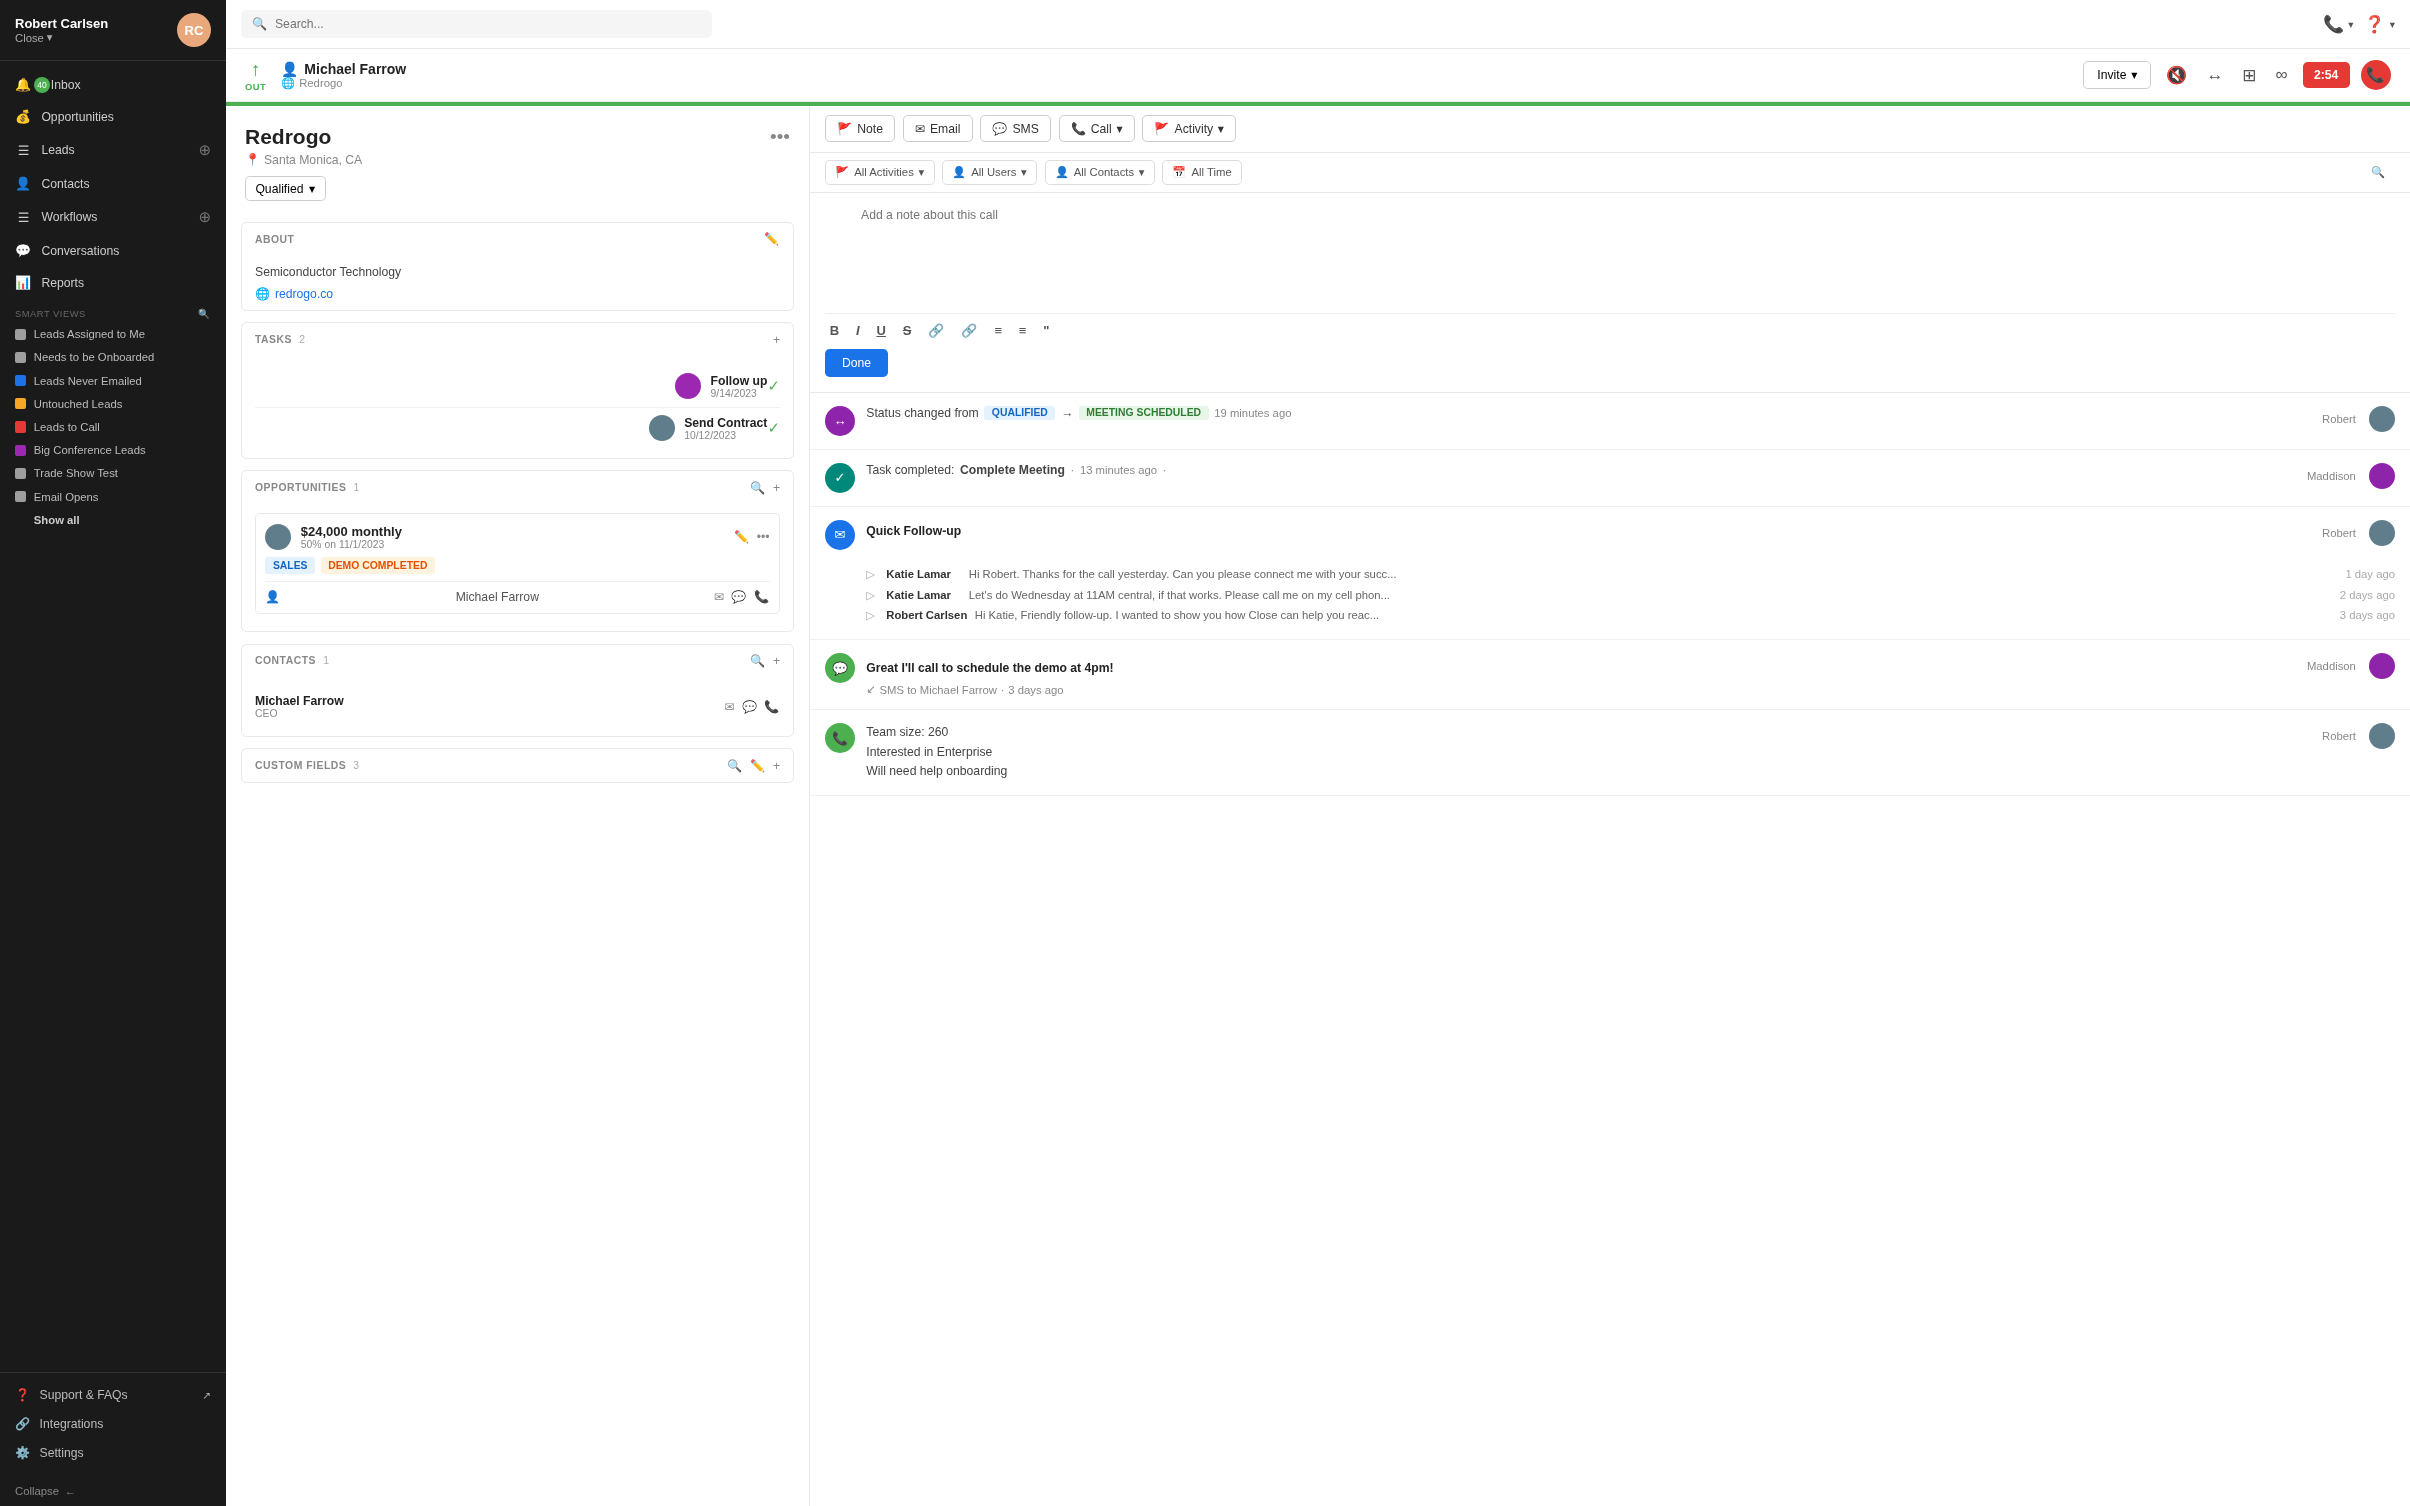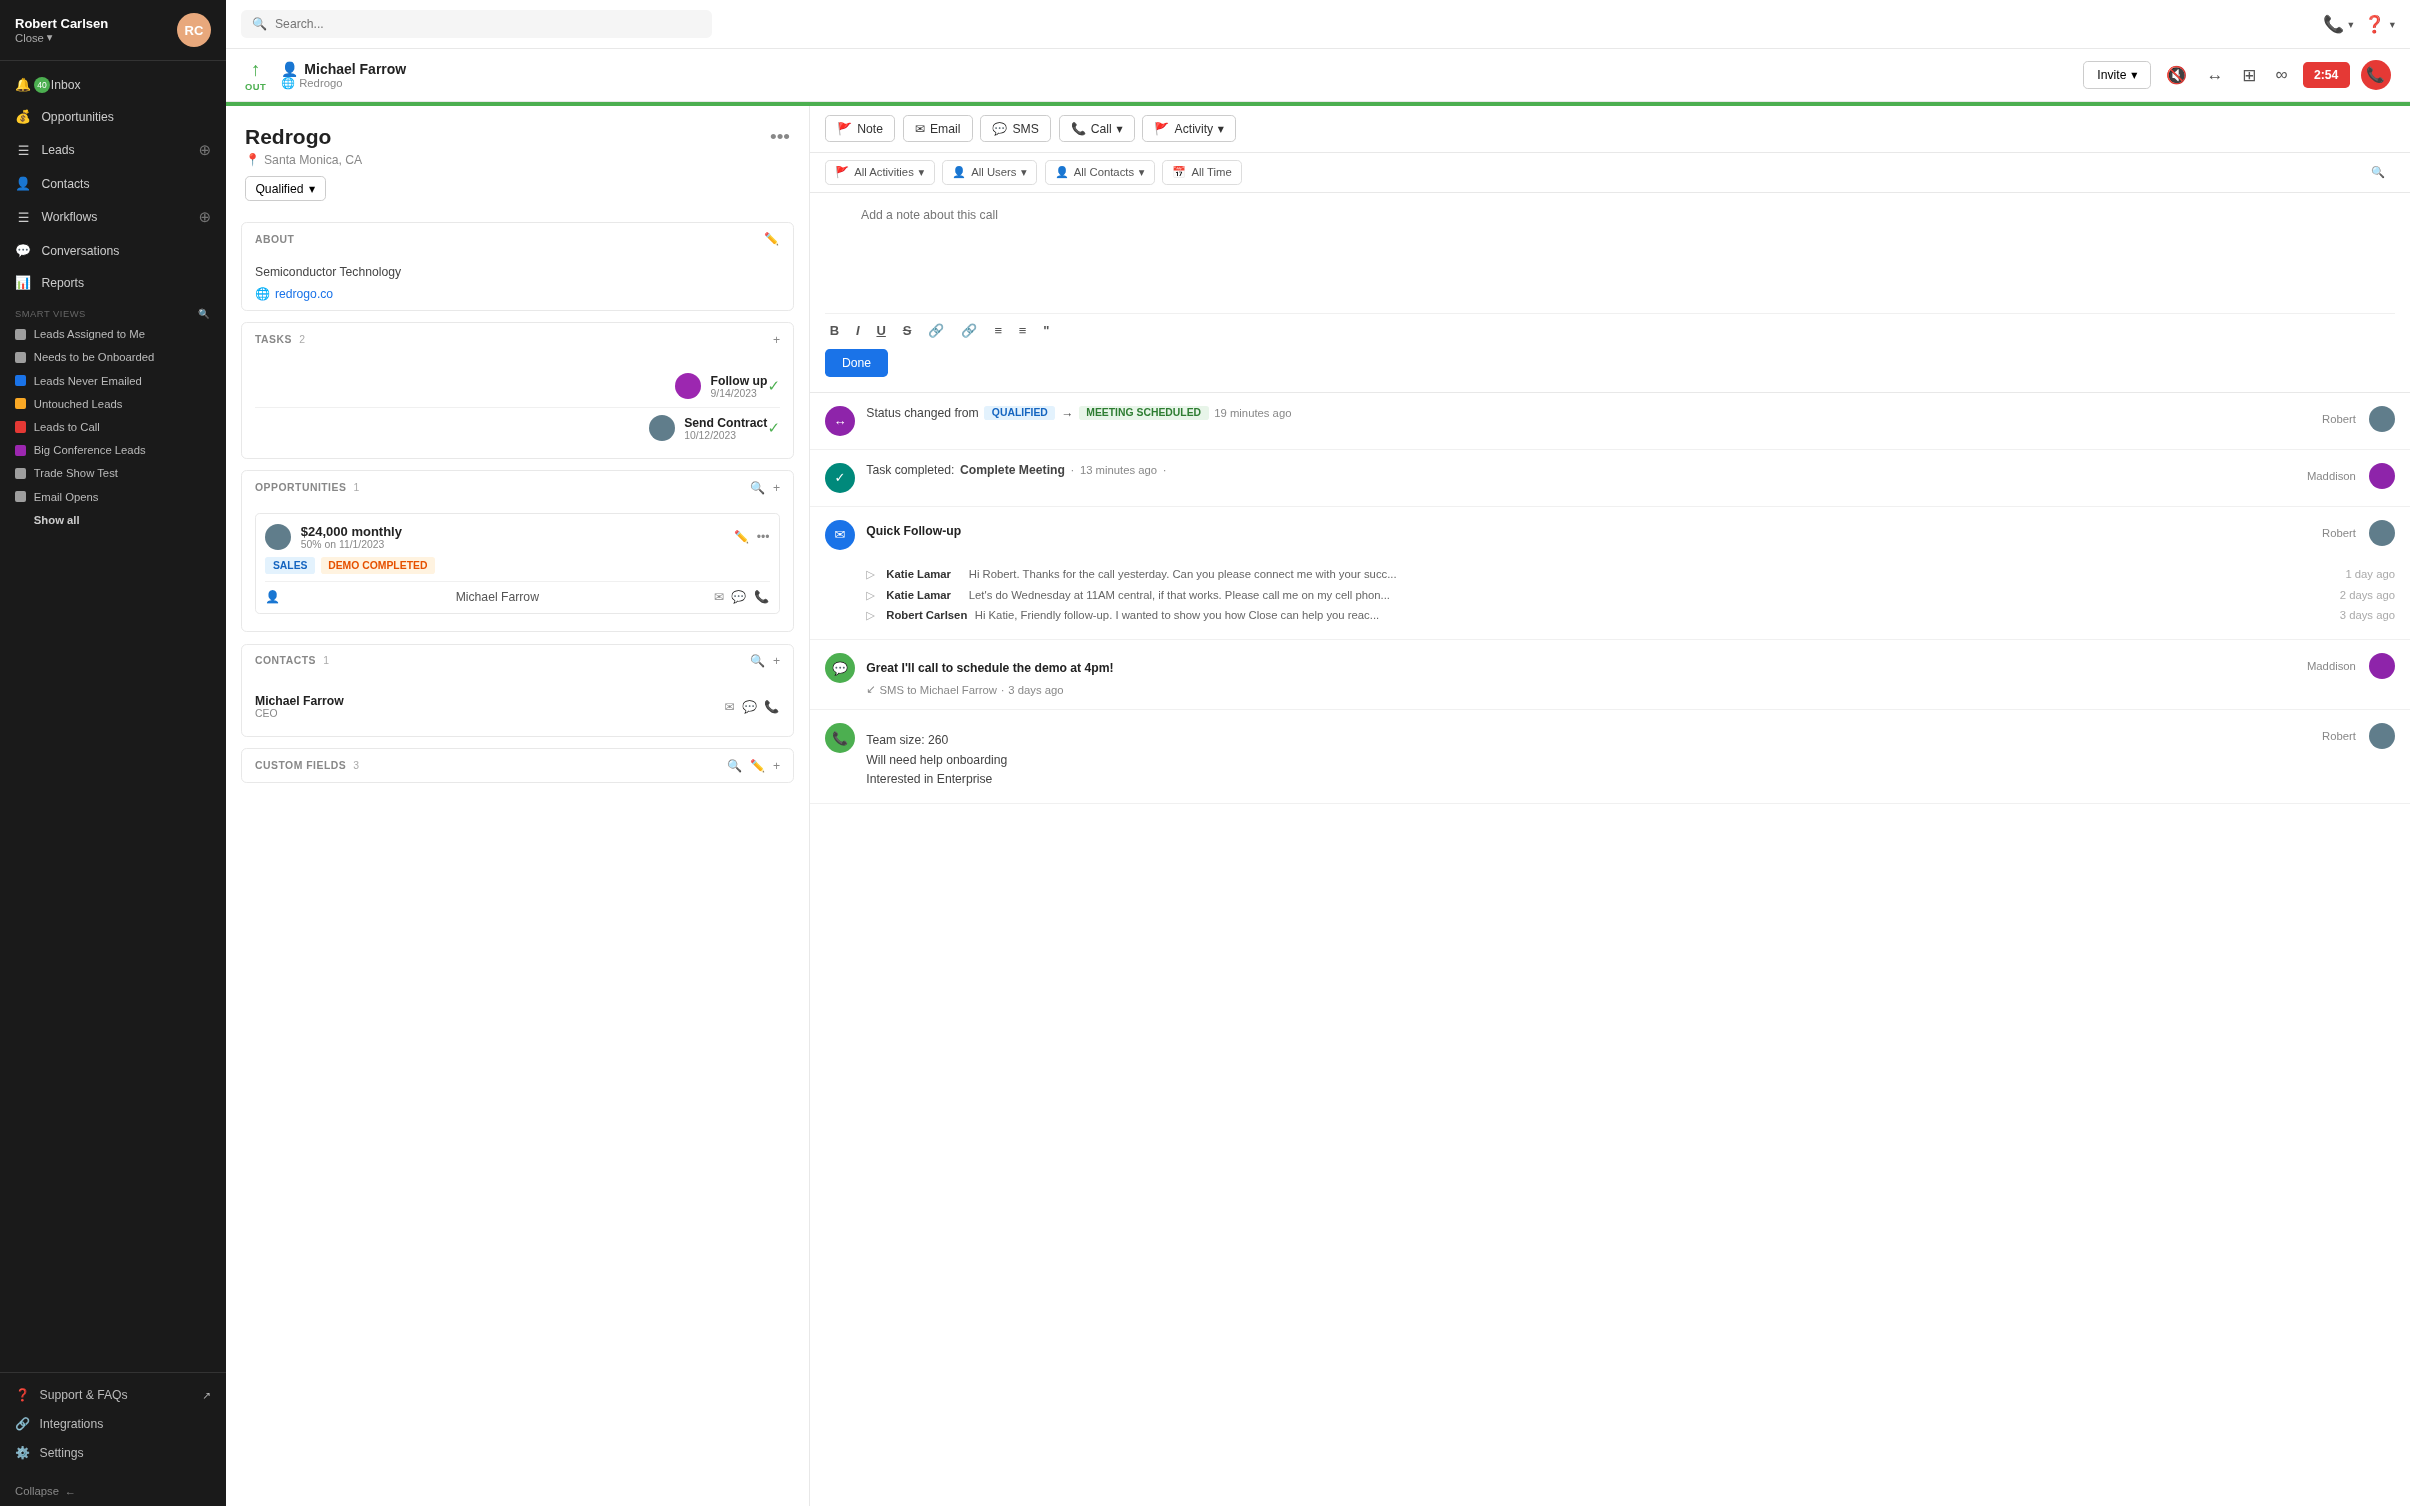--- a/index.html
+++ b/index.html
@@ -137,21 +137,21 @@
 
     .email-thread { margin-top: 5.6px; }
     .email-reply { display: flex; align-items: flex-start; gap: 7.5px; padding: 3.8px 0; font-size: 11.3px; color: #555; }
     .email-reply-arrow { color: #aaa; margin-right: 3.8px; }
     .email-sender { font-weight: 600; color: #333; min-width: 75px; }
     .email-preview { color: #666; flex: 1; white-space: nowrap; overflow: hidden; text-overflow: ellipsis; max-width: 471px; }
     .email-time { color: #aaa; white-space: nowrap; margin-left: auto; }
 
     .sms-meta { font-size: 11.3px; color: #888; display: flex; align-items: center; gap: 3.8px; }
 
-    .call-note-text { font-size: 12.2px; color: #444; line-height: 1.6; margin-top: 8px; }
+    .call-note-text { font-size: 12.2px; color: #444; line-height: 1.6; }
 
     .icon-btn-small { background: none; border: none; cursor: pointer; color: #888; font-size: 12.2px; }
 
     
     .green-bar { height: 3.8px; background: #4caf50; }
 
     .section-count { color: #aaa; font-weight: 400; margin-left: 3.8px; }
   </style>
 </head>
 <body>
@@ -612,22 +612,22 @@
               <span>3 days ago</span>
             </div>
           </div>
         </div>
 
         <div class="activity-item">
           <div class="activity-icon green">📞</div>
           <div class="activity-content">
             <div class="call-note-text">
               <div>Team size: 260</div>
+              <div>Interested in Enterprise</div>
               <div>Will need help onboarding</div>
-              <div>Interested in Enterprise</div>
             </div>
           </div>
           <div class="activity-right">
             <span class="activity-user-name">Robert</span>
             <div class="activity-user-avatar" style="background:#607d8b;"></div>
           </div>
         </div>
 
       </div>
     </div>

